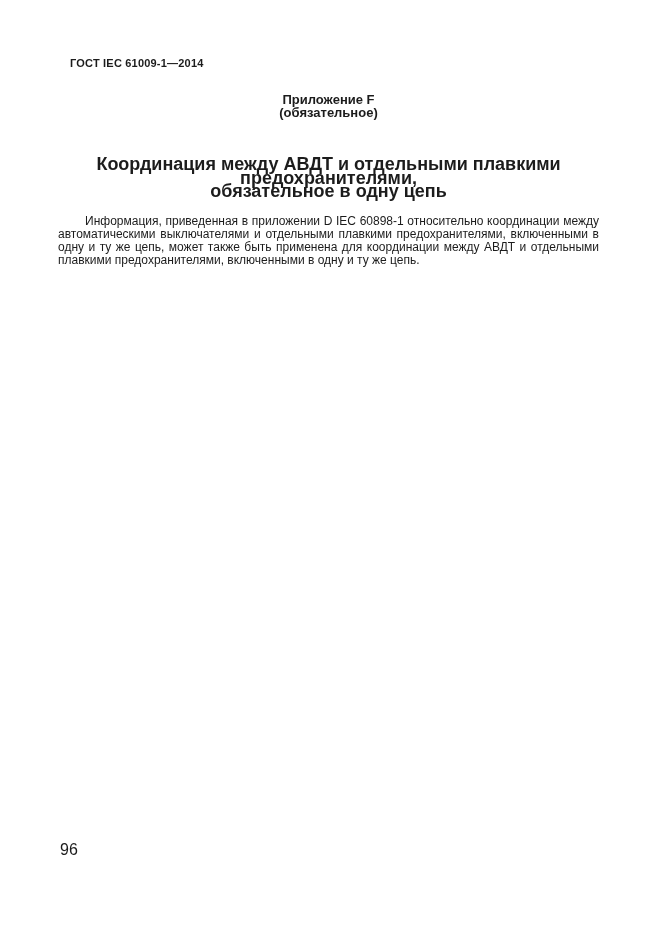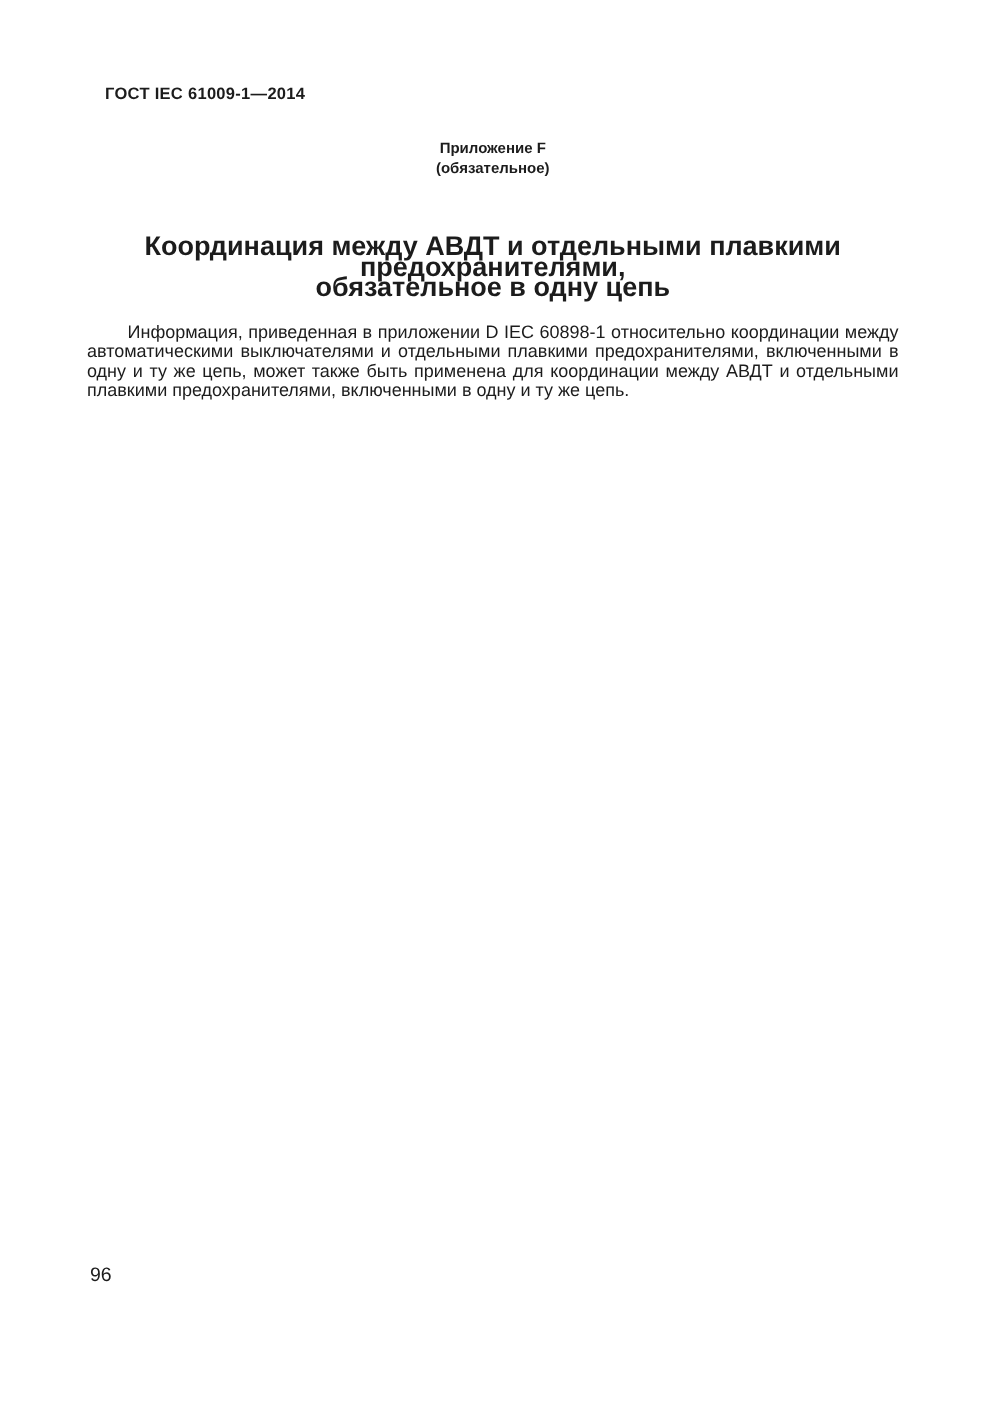--- a/index.html
+++ b/index.html
@@ -25,21 +25,21 @@
     font-size: 11px;
     font-weight: bold;
     line-height: 13px;
     letter-spacing: 0.2px;
     text-align: left;
     padding-left: 12px;
   }
   .annex-block {
     margin-top: 23px;
     text-align: center;
-    font-size: 10px;
+    font-size: 13px;
     font-weight: bold;
     line-height: 13px;
   }
   .annex-block div {
     margin: 0;
   }
   .section-heading {
     margin-top: 39px;
     text-align: center;
     font-size: 18px;
@@ -51,21 +51,21 @@
     font-size: 12px;
     line-height: 13px;
     text-align: justify;
     text-align-last: left;
     text-indent: 27px;
   }
   .page-number {
     position: absolute;
     left: 60px;
     top: 843px;
-    font-size: 13px;
+    font-size: 16px;
     line-height: 13px;
     font-weight: normal;
   }
 </style>
 </head>
 <body>
 
 <div class="page">
   <div class="content">
 

